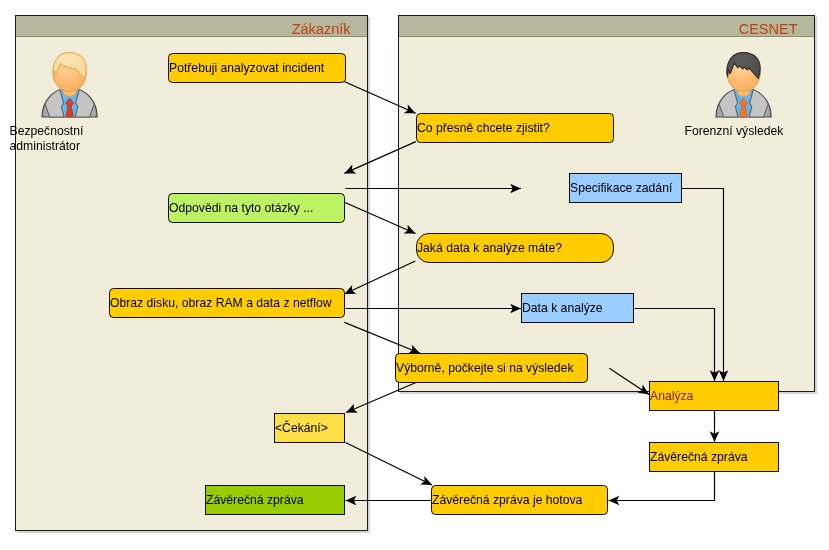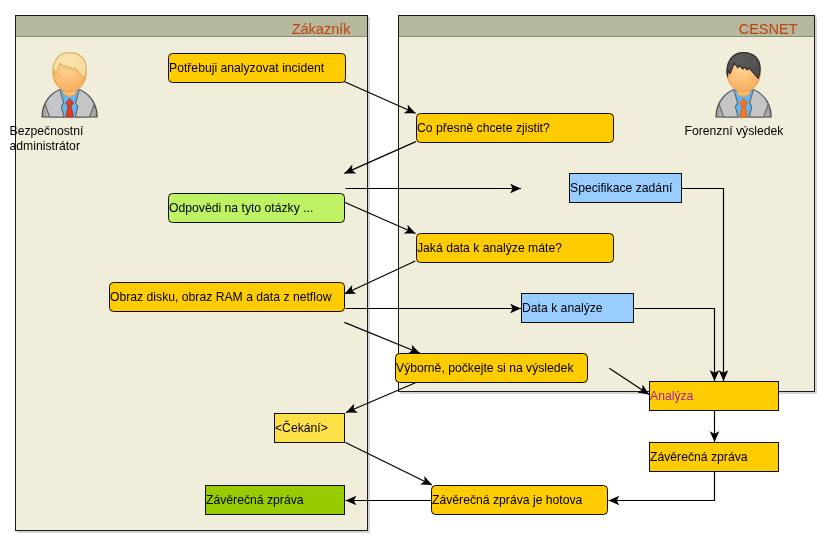--- a/index.html
+++ b/index.html
@@ -203,33 +203,33 @@
       </div>
       <div class="node round" style="left: 416px; top: 113px; width: 198px; height: 30px; background: rgb(255, 204, 0); border-color: rgb(13, 13, 13); color: rgb(0, 0, 0);">
         <span>Co přesně chcete zjistit?</span>
       </div>
       <div class="node round" style="left: 168px; top: 173px; width: 177px; height: 30px; background: #bef264; border-color: rgb(13, 13, 13); color: rgb(0, 0, 0); margin-top: 20px;">
         <span>Odpovědi na tyto otázky ...</span>
       </div>
       <div class="node" style="left: 521px; top: 173px; width: 113px; height: 30px; background: rgb(153, 204, 255); border-color: rgb(13, 13, 13); color: rgb(0, 0, 0); margin-left: 48px;">
         <span>Specifikace zadání</span>
       </div>
-      <div class="node round" style="left: 416px; top: 233px; width: 198px; height: 30px; background: rgb(255, 204, 0); border-color: rgb(13, 13, 13); color: rgb(0, 0, 0);">
+      <div class="node round" style="left: 416px; top: 233px; width: 198px; height: 30px; background: rgb(255, 204, 0); border-color: rgb(13, 13, 13); color: rgb(0, 0, 0); border-radius: 13px;">
         <span>Jaká data k analýze máte?</span>
       </div>
-      <div class="node round" style="left: 109px; top: 282px; width: 236px; height: 30px; background: rgb(255, 204, 0); border-color: rgb(13, 13, 13); color: rgb(0, 0, 0);">
+      <div class="node round" style="left: 109px; top: 288px; width: 236px; height: 30px; background: rgb(255, 204, 0); border-color: rgb(13, 13, 13); color: rgb(0, 0, 0);">
         <span>Obraz disku, obraz RAM a data z netflow</span>
       </div>
       <div class="node" style="left: 521px; top: 293px; width: 113px; height: 30px; background: rgb(153, 204, 255); border-color: rgb(13, 13, 13); color: rgb(0, 0, 0);">
         <span>Data k analýze</span>
       </div>
       <div class="node round" style="left: 395px; top: 353px; width: 193px; height: 30px; background: rgb(255, 204, 0); border-color: rgb(13, 13, 13); color: rgb(0, 0, 0);">
         <span>Výborně, počkejte si na výsledek</span>
       </div>
-      <div class="node" style="left: 649px; top: 381px; width: 130px; height: 30px; background: rgb(255, 204, 0); border-color: rgb(13, 13, 13); color: #a21caf;">
+      <div class="node" style="left: 649px; top: 381px; width: 130px; height: 30px; background: rgb(255, 204, 0); border-color: rgb(13, 13, 13); color: #7f1d1d;">
         <span>Analýza</span>
       </div>
       <div class="node" style="left: 274px; top: 413px; width: 71px; height: 30px; background: #fde047; border-color: rgb(13, 13, 13); color: rgb(0, 0, 0);">
         <span>&lt;Čekání&gt;</span>
       </div>
       <div class="node" style="left: 649px; top: 442px; width: 130px; height: 30px; background: rgb(255, 204, 0); border-color: rgb(13, 13, 13); color: rgb(0, 0, 0);">
         <span>Závěrečná zpráva</span>
       </div>
       <div class="node round" style="left: 431px; top: 485px; width: 177px; height: 30px; background: rgb(255, 204, 0); border-color: rgb(13, 13, 13); color: rgb(0, 0, 0);">
         <span>Závěrečná zpráva je hotova</span>

